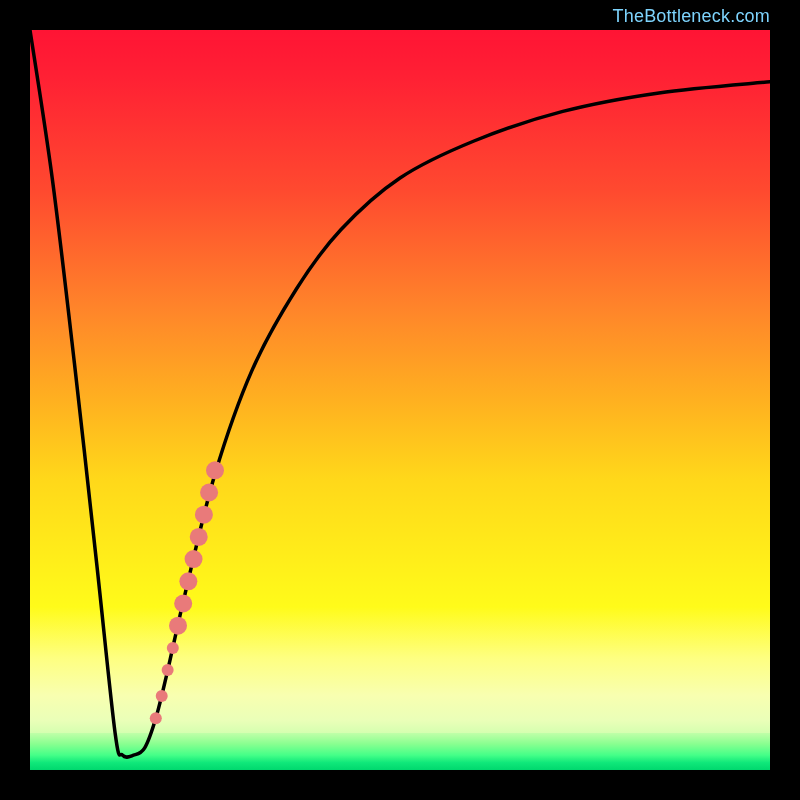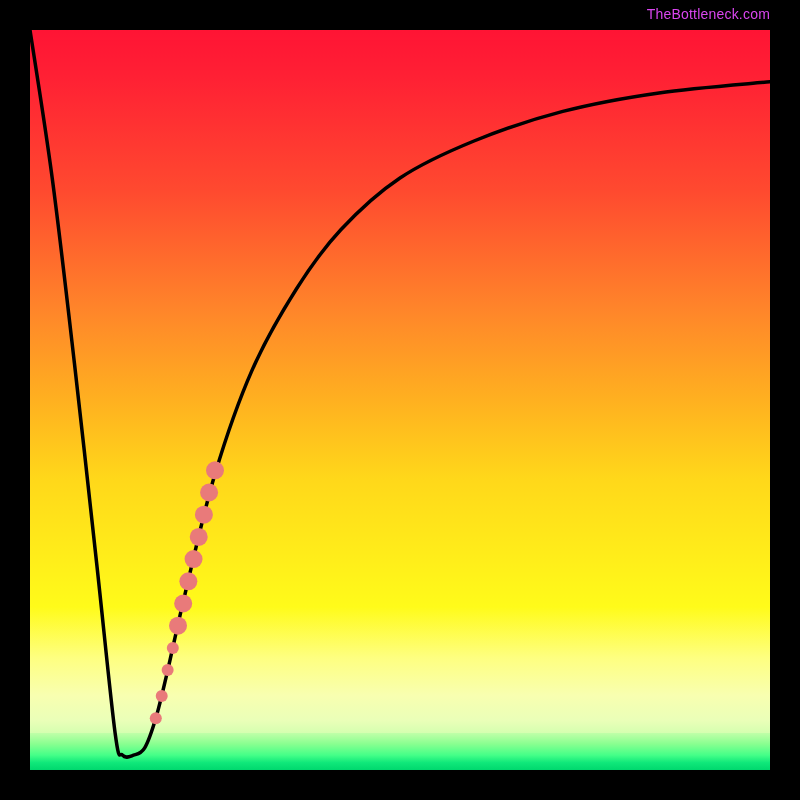--- a/index.html
+++ b/index.html
@@ -62,22 +62,22 @@
       #00d86e 100%);
   }
   .curve-layer {
     position: absolute;
     inset: 0;
   }
   .attribution {
     position: absolute;
     top: 6px;
     right: 30px;
-    color: #d946ef;
-    font-size: 14px;
+    color: #7dd3fc;
+    font-size: 18px;
     font-weight: 400;
     letter-spacing: 0.2px;
   }
 </style>
 </head>
 <body>
 
 <div class="frame">
   <div class="attribution">TheBottleneck.com</div>
 

